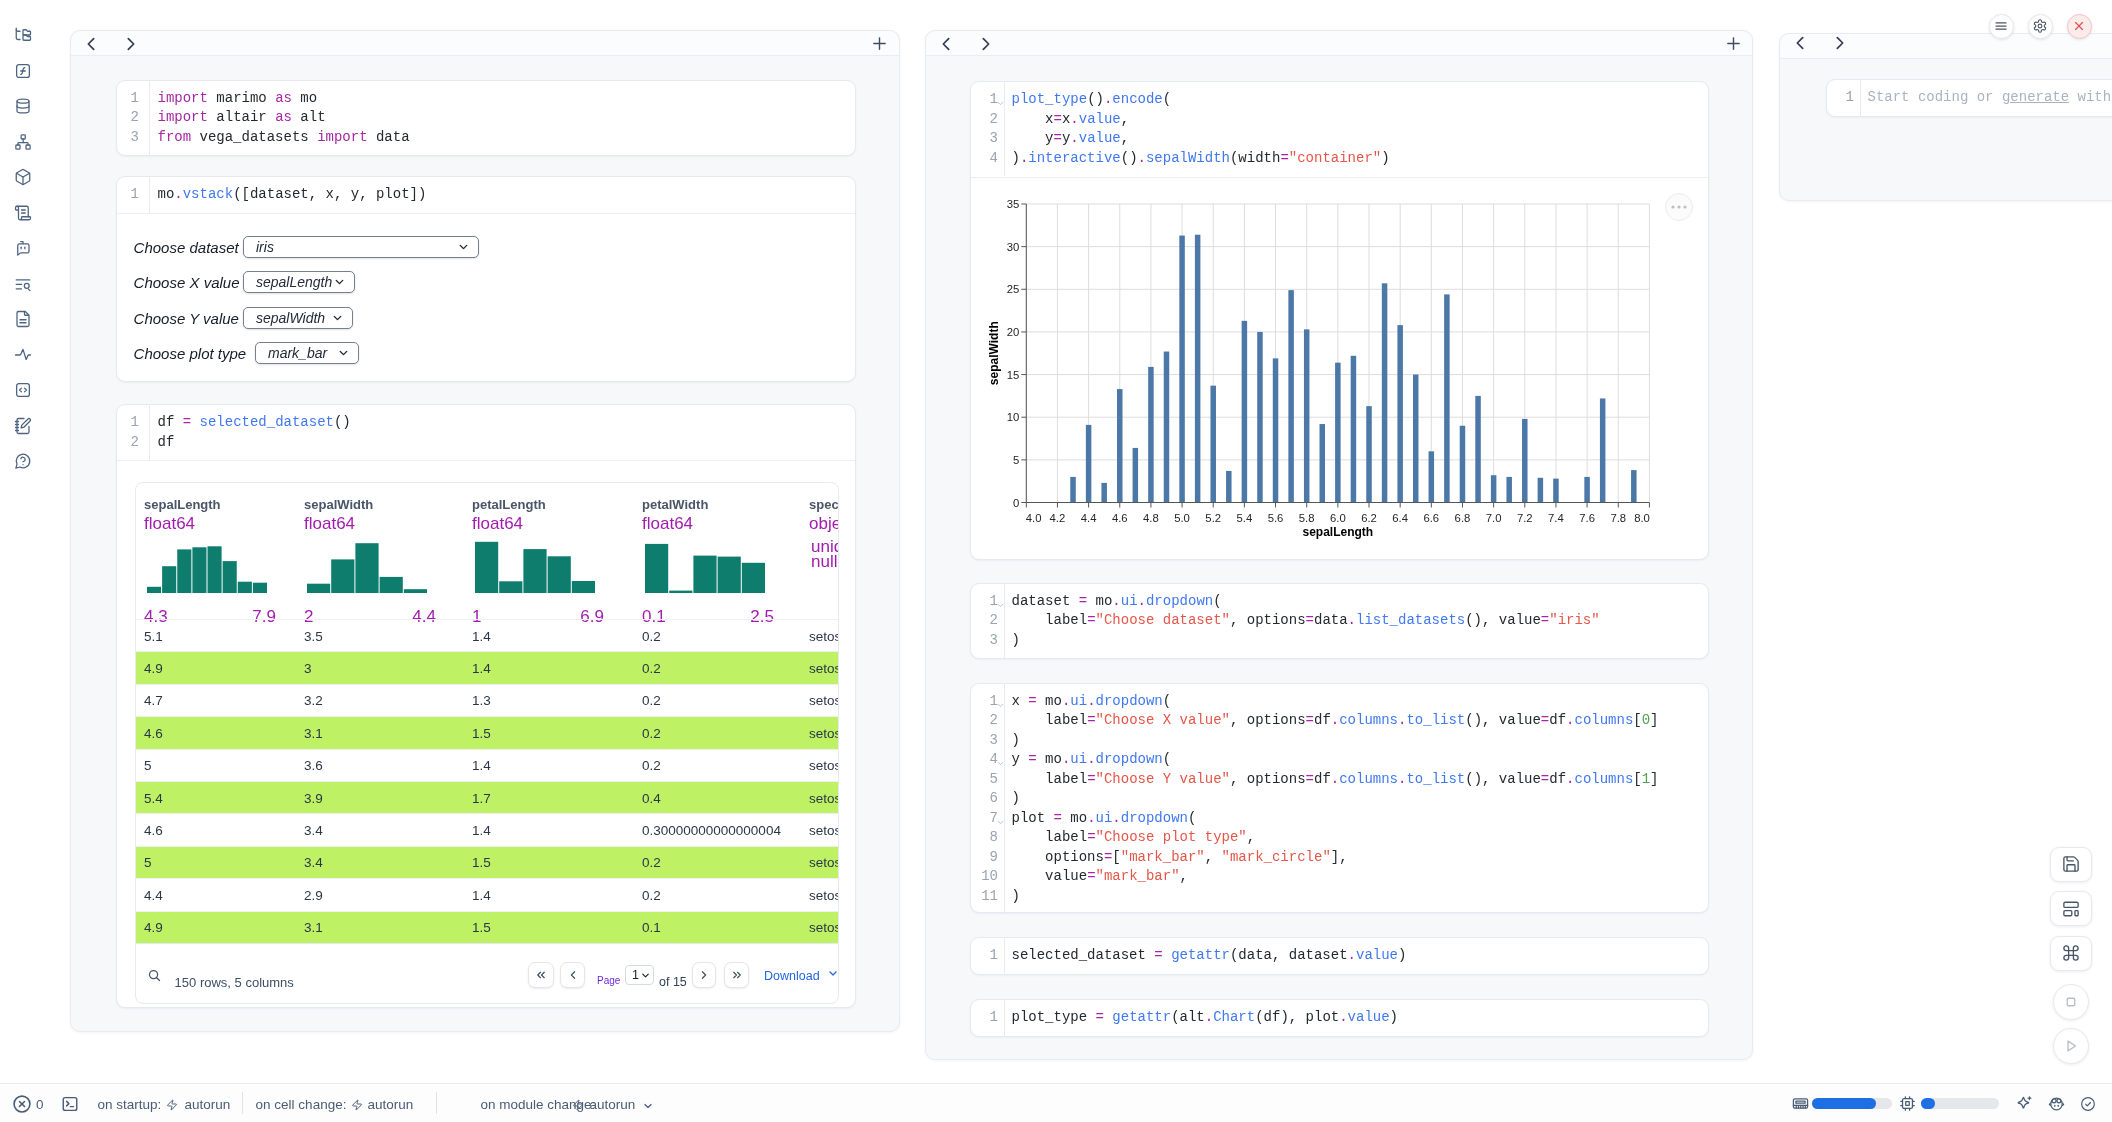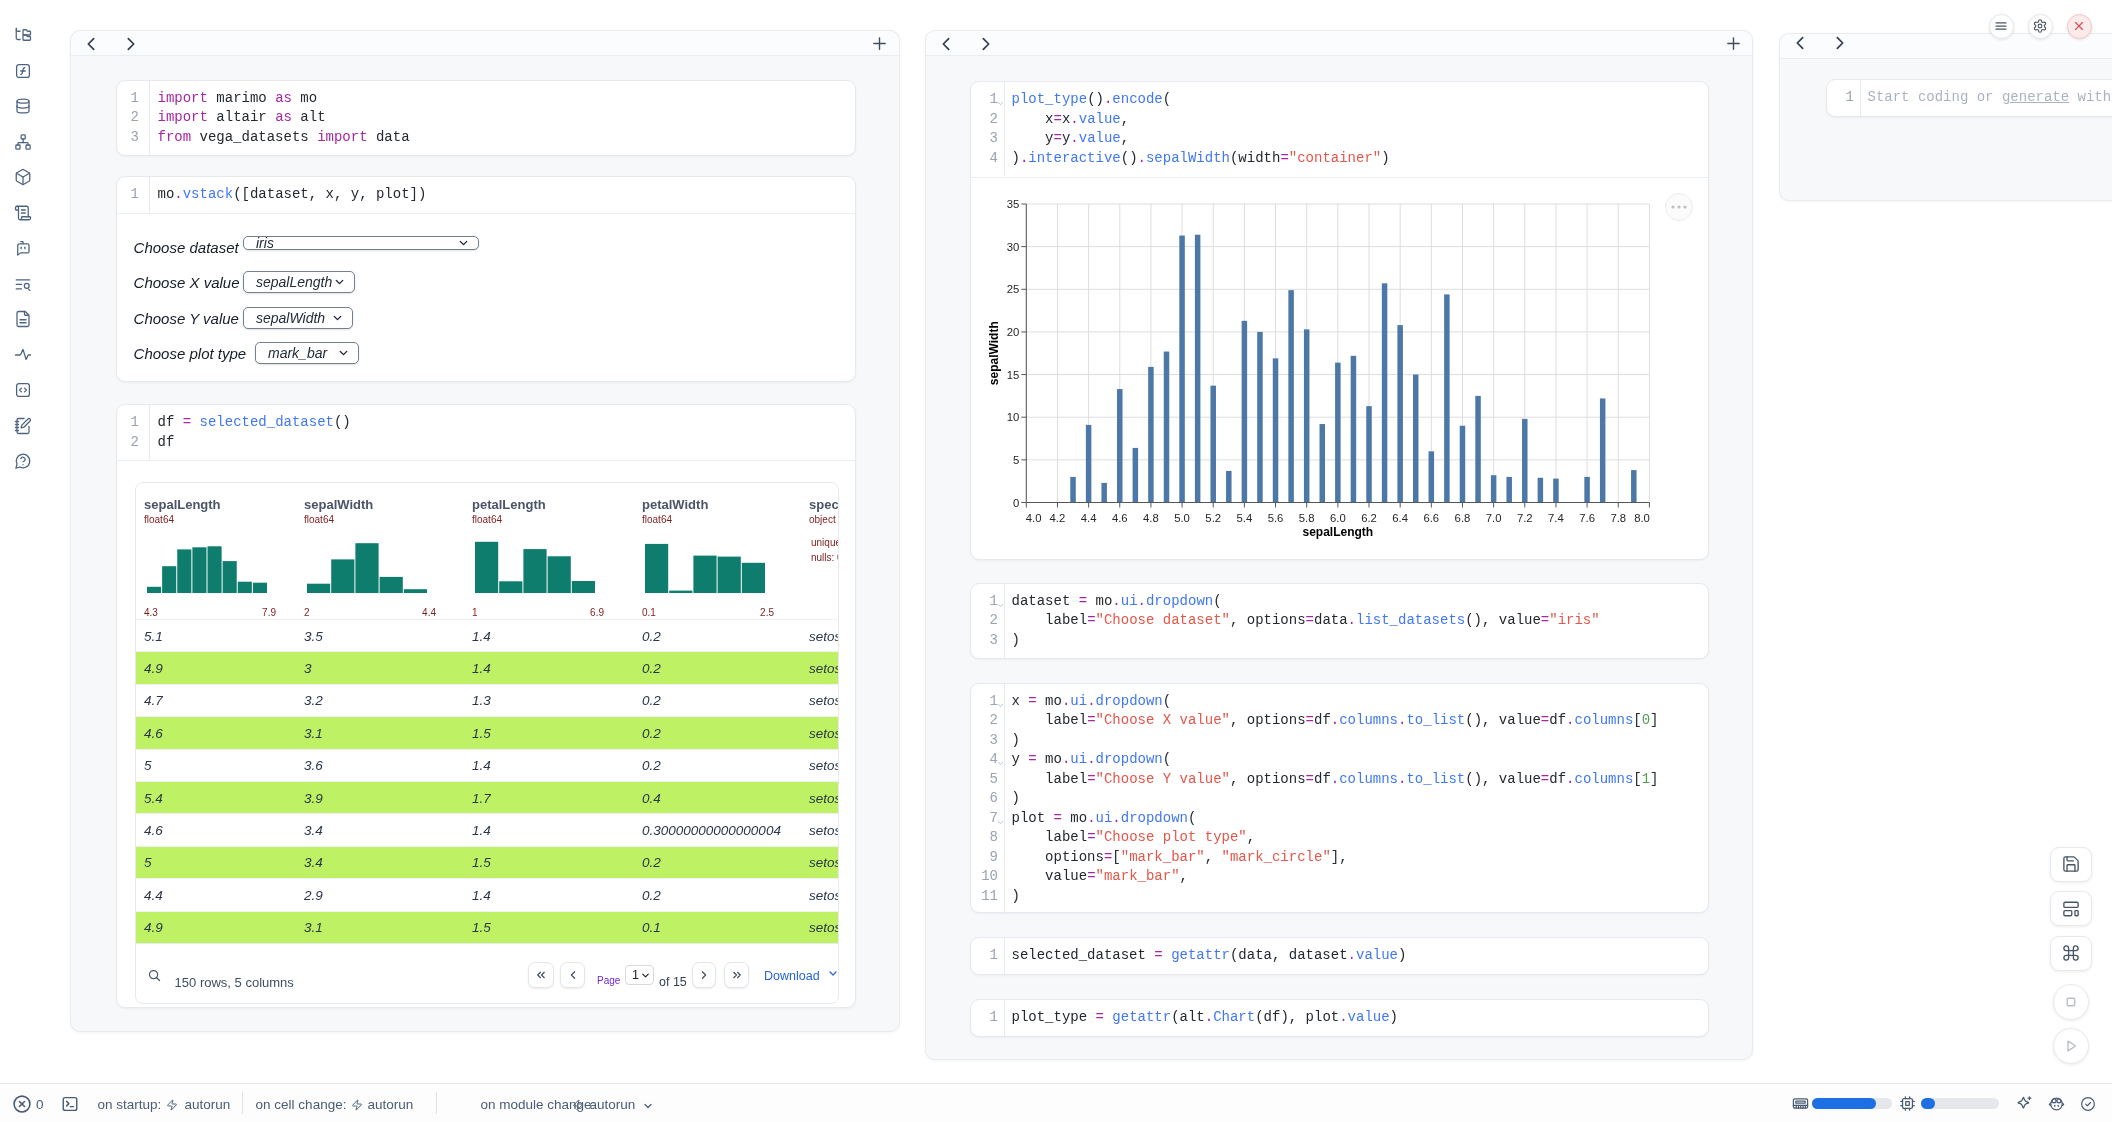--- a/index.html
+++ b/index.html
@@ -27,22 +27,22 @@
 .n{color:#50a14f;}
 .d{color:#a626a4;}
 .out{border-top:1px solid #eceef2;position:relative;font-style:italic;}
 .sel{position:absolute;background:#fff;border:1px solid #72808f;border-radius:5px;
   box-shadow:0 1px 2px rgba(0,0,0,.12);font-size:14px;color:#222b38;}
 .sel span{position:absolute;left:12px;top:50%;transform:translateY(-50%);}
 .sel svg{position:absolute;right:8px;top:50%;transform:translateY(-50%);}
 .dlab{position:absolute;font-size:15px;color:#161d29;transform:translateY(-50%);}
 .tcard{position:absolute;background:#fff;border:1px solid #e7eaed;border-radius:8px;overflow:hidden;}
 .thname{font-size:13px;font-weight:bold;color:#4a5568;}
-.thtype{font-size:10px;color:#7f1d1d;}
-.trow{position:absolute;left:0;right:0;height:32.4px;border-top:1px solid #eef1f4;font-style:italic;}
+.thtype{font-size:17px;color:#a21caf;}
+.trow{position:absolute;left:0;right:0;height:32.4px;border-top:1px solid #eef1f4;}
 .trow.alt{background:#bef264;}
 .tcell{position:absolute;top:50%;transform:translateY(-50%);font-size:13.5px;color:#2b3649;white-space:pre;}
 .pbtn{position:absolute;width:27px;height:26px;background:#fff;border:1px solid #e3e6ea;
   border-radius:7px;box-shadow:0 1px 2px rgba(0,0,0,.08);}
 .pbtn svg{position:absolute;left:50%;top:50%;transform:translate(-50%,-50%);}
 .sq{position:absolute;width:42px;height:35px;background:#fff;border:1px solid #e6e9ee;
   border-radius:9px;box-shadow:0 1px 3px rgba(20,30,50,.08);}
 .sq svg,.circbtn svg{position:absolute;left:50%;top:50%;transform:translate(-50%,-50%);}
 .circbtn{position:absolute;width:36px;height:36px;background:#fff;border:1px solid #e6e9ee;
   border-radius:50%;box-shadow:0 1px 3px rgba(20,30,50,.08);}
@@ -176,21 +176,21 @@
 <span class="k">from</span> vega_datasets <span class="k">import</span> data</pre>
     </div>
   </div>
 <div class="cell c1" style="left:116px;top:176px;width:740px;height:206px;">
 <div class="code">
       <div class="nums">1</div>
       <pre class="src">mo<span class="d">.</span><span class="f">vstack</span>([dataset, x, y, plot])</pre>
     </div>
 <div class="out" style="height:169px;">
       <div class="dlab" style="left:16.6px;top:33.0px;">Choose dataset</div>
-      <div class="sel" style="left:126px;top:22.0px;width:236px;height:14px;">
+      <div class="sel" style="left:126px;top:22.0px;width:236px;height:22px;">
         <span>iris</span>
         <svg width="13" height="13" viewBox="0 0 24 24" fill="none" stroke="#222b38" stroke-width="2.6" stroke-linecap="round" stroke-linejoin="round">
           <path d="m6 9 6 6 6-6"></path>
         </svg>
       </div>
       <div class="dlab" style="left:16.6px;top:68.5px;">Choose X value</div>
       <div class="sel" style="left:126px;top:57.5px;width:112px;height:22px;">
         <span>sepalLength</span>
         <svg width="13" height="13" viewBox="0 0 24 24" fill="none" stroke="#222b38" stroke-width="2.6" stroke-linecap="round" stroke-linejoin="round">
           <path d="m6 9 6 6 6-6"></path>

